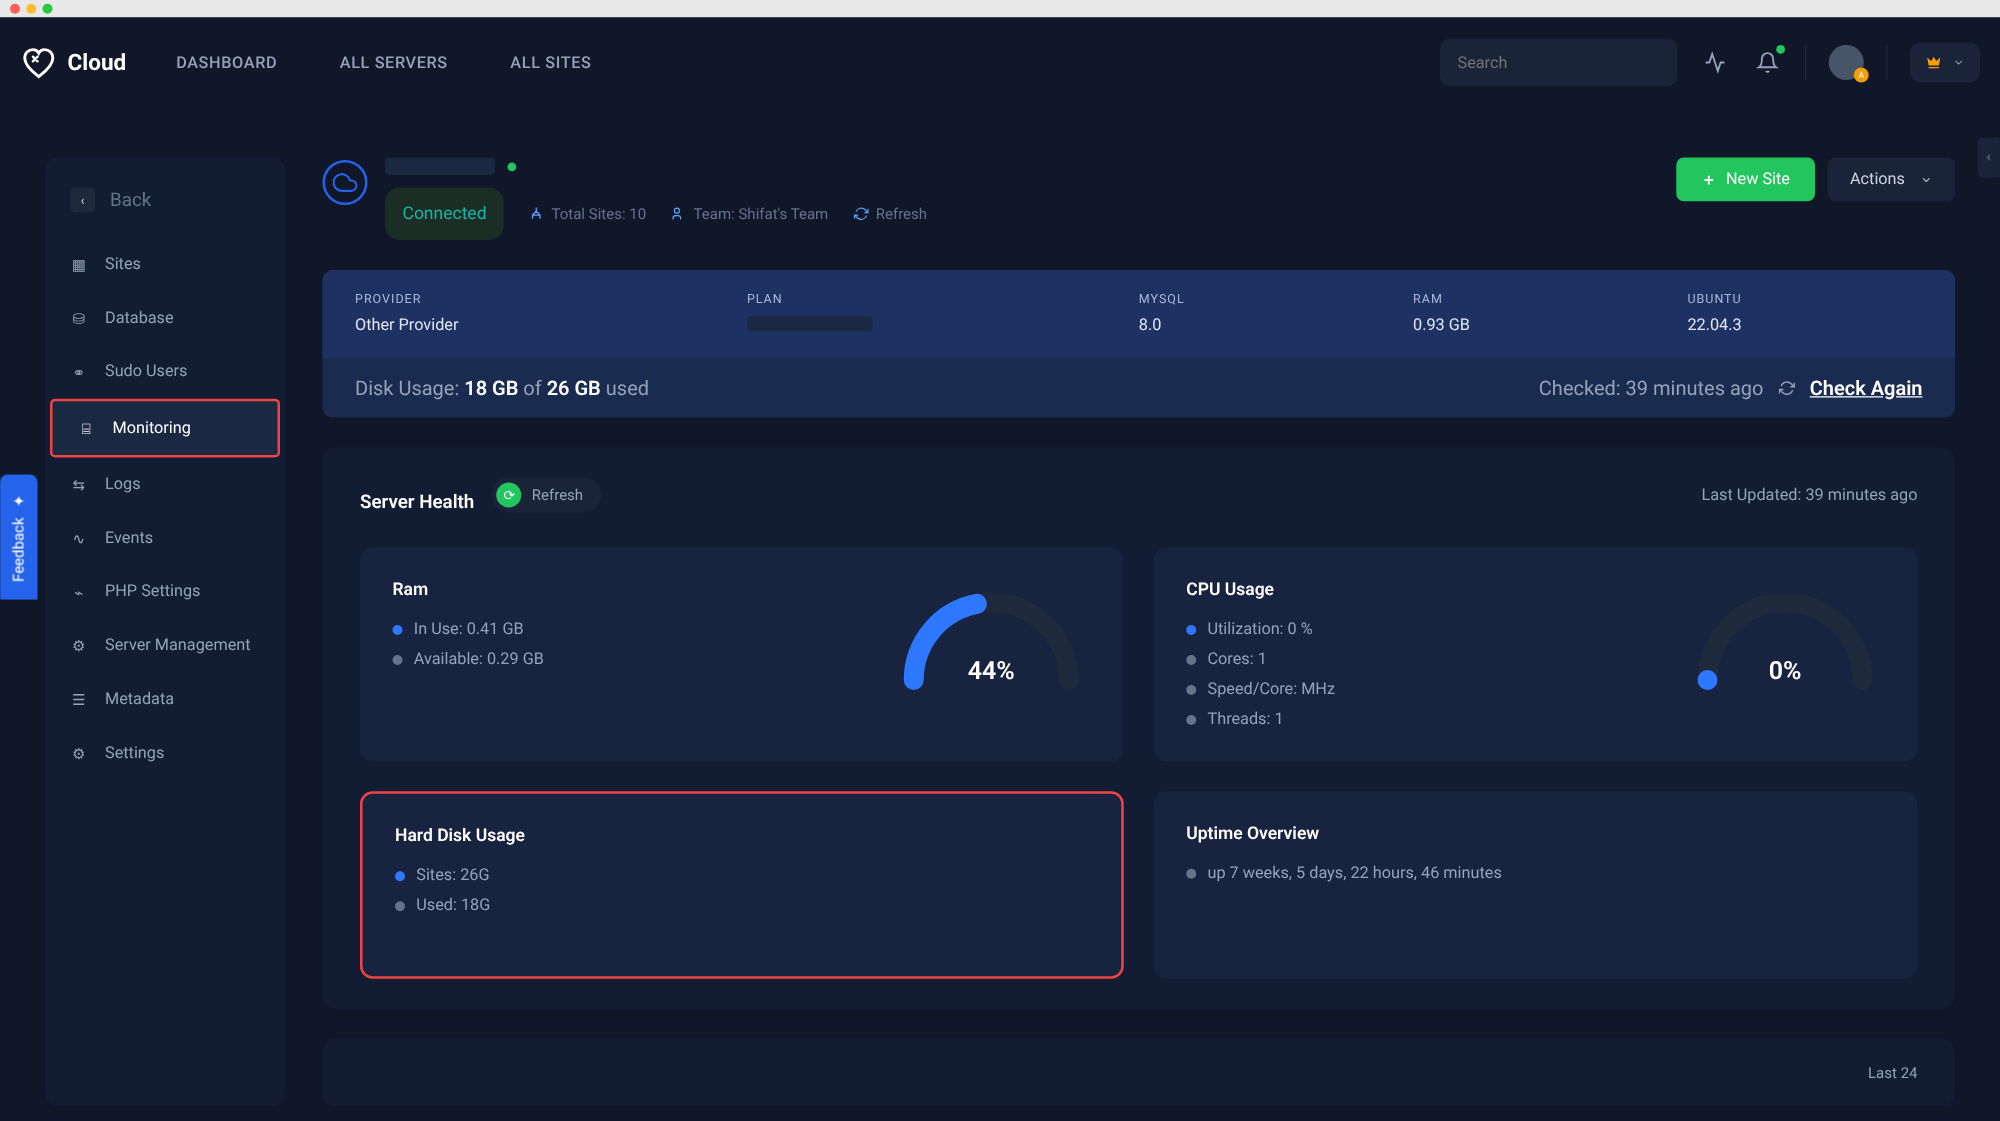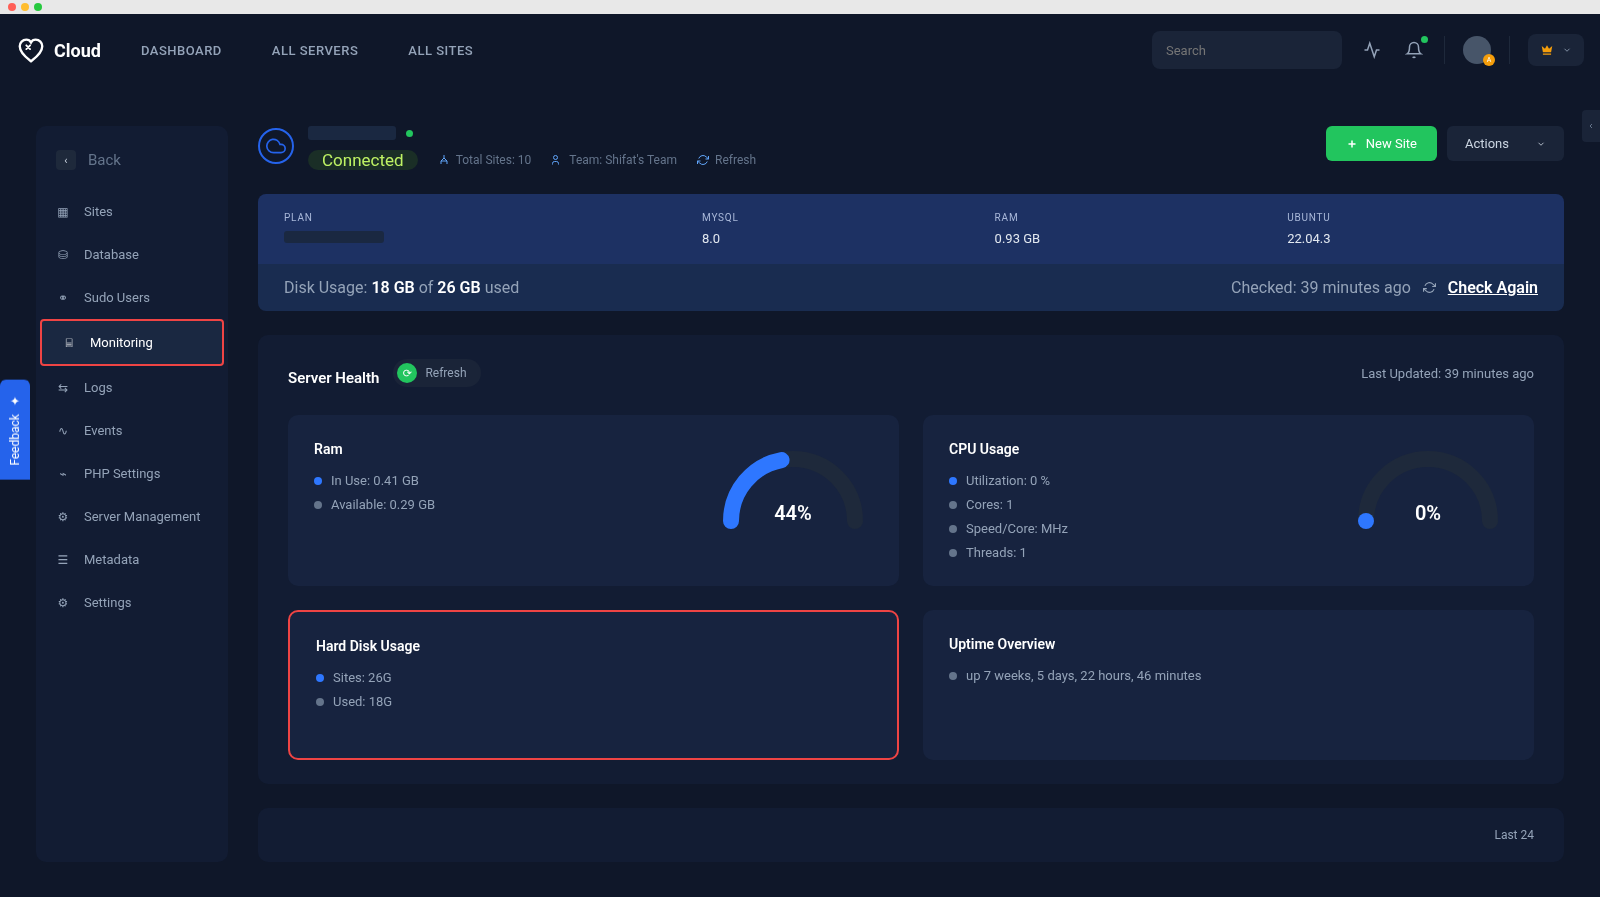--- a/index.html
+++ b/index.html
@@ -34,25 +34,25 @@
 .content{flex:1;padding-left:30px}
 .server-header{display:flex;align-items:flex-start;justify-content:space-between;margin-bottom:24px}
 .server-info{display:flex;gap:14px}
 .server-icon{width:36px;height:36px;border-radius:50%;border:2px solid #2563eb;display:flex;align-items:center;justify-content:center;color:#2563eb;margin-top:2px}
 .server-meta{display:flex;flex-direction:column;gap:10px}
 .server-name-row{display:flex;align-items:center;gap:10px}
 .redact{background:#1a2841;border-radius:3px;display:inline-block}
 .redact-md{width:88px;height:14px}
 .status-dot{width:7px;height:7px;background:#22c55e;border-radius:50%}
 .server-meta-row{display:flex;align-items:center;gap:20px;font-size:12px;color:#64748b}
-.connected-pill{background:#1a2e26;color:#bef264;padding:0 14px;border-radius:12px;font-size:17px}
+.connected-pill{background:#1a2e26;color:#14b8a6;padding:13px 14px;border-radius:12px;font-size:14px}
 .meta-item{display:flex;align-items:center;gap:6px}
 .header-actions{display:flex;gap:10px;align-items:center}
 .btn-green{background:#22c55e;color:#fff;border:none;padding:10px 20px;border-radius:6px;display:flex;align-items:center;gap:8px;font-size:13px;cursor:pointer}
-.btn-dark{background:#1a2438;color:#cbd5e1;border:none;padding:10px 18px;border-radius:6px;display:flex;align-items:center;gap:27px;font-size:13px;cursor:pointer}
+.btn-dark{background:#1a2438;color:#cbd5e1;border:none;padding:10px 18px;border-radius:6px;display:flex;align-items:center;gap:12px;font-size:13px;cursor:pointer}
 .info-strip{background:#1d3163;border-radius:8px 8px 0 0;padding:18px 26px;display:flex;gap:0}
 .info-col{flex:1}
 .info-label{font-size:10px;letter-spacing:0.8px;color:#a9b8d9;margin-bottom:8px}
 .info-val{color:#e2e8f0;font-size:13px}
 .disk-strip{background:#192c50;padding:14px 26px;display:flex;justify-content:space-between;align-items:center;font-size:16px;border-radius:0 0 8px 8px}
 .disk-strip .bold{color:#fff;font-weight:600}
 .check-again{display:flex;align-items:center;gap:12px;color:#94a3b8}
 .check-link{color:#fff;text-decoration:underline;cursor:pointer;font-weight:600}
 .panel{background:#121c33;border-radius:10px;padding:24px 30px;margin-top:24px}
 .panel-head{display:flex;justify-content:space-between;align-items:center;margin-bottom:28px}
@@ -240,20 +240,24 @@
           <span>Actions</span>
           <svg width="10" height="10" viewBox="0 0 24 24" fill="none" stroke="currentColor" stroke-width="2">
               <path d="M6 9l6 6 6-6"></path>
             </svg>
         </button>
       </div>
     </div>
 
     <div class="info-strip">
       <div class="info-col">
+        <div class="info-label">PROVIDER</div>
+        <div class="info-val">Other Provider</div>
+      </div>
+      <div class="info-col">
         <div class="info-label">PLAN</div>
         <span class="redact" style="width:100px;height:12px"></span>
       </div>
       <div class="info-col" style="flex:0.7">
         <div class="info-label">MYSQL</div>
         <div class="info-val">8.0</div>
       </div>
       <div class="info-col" style="flex:0.7">
         <div class="info-label">RAM</div>
         <div class="info-val">0.93 GB</div>

